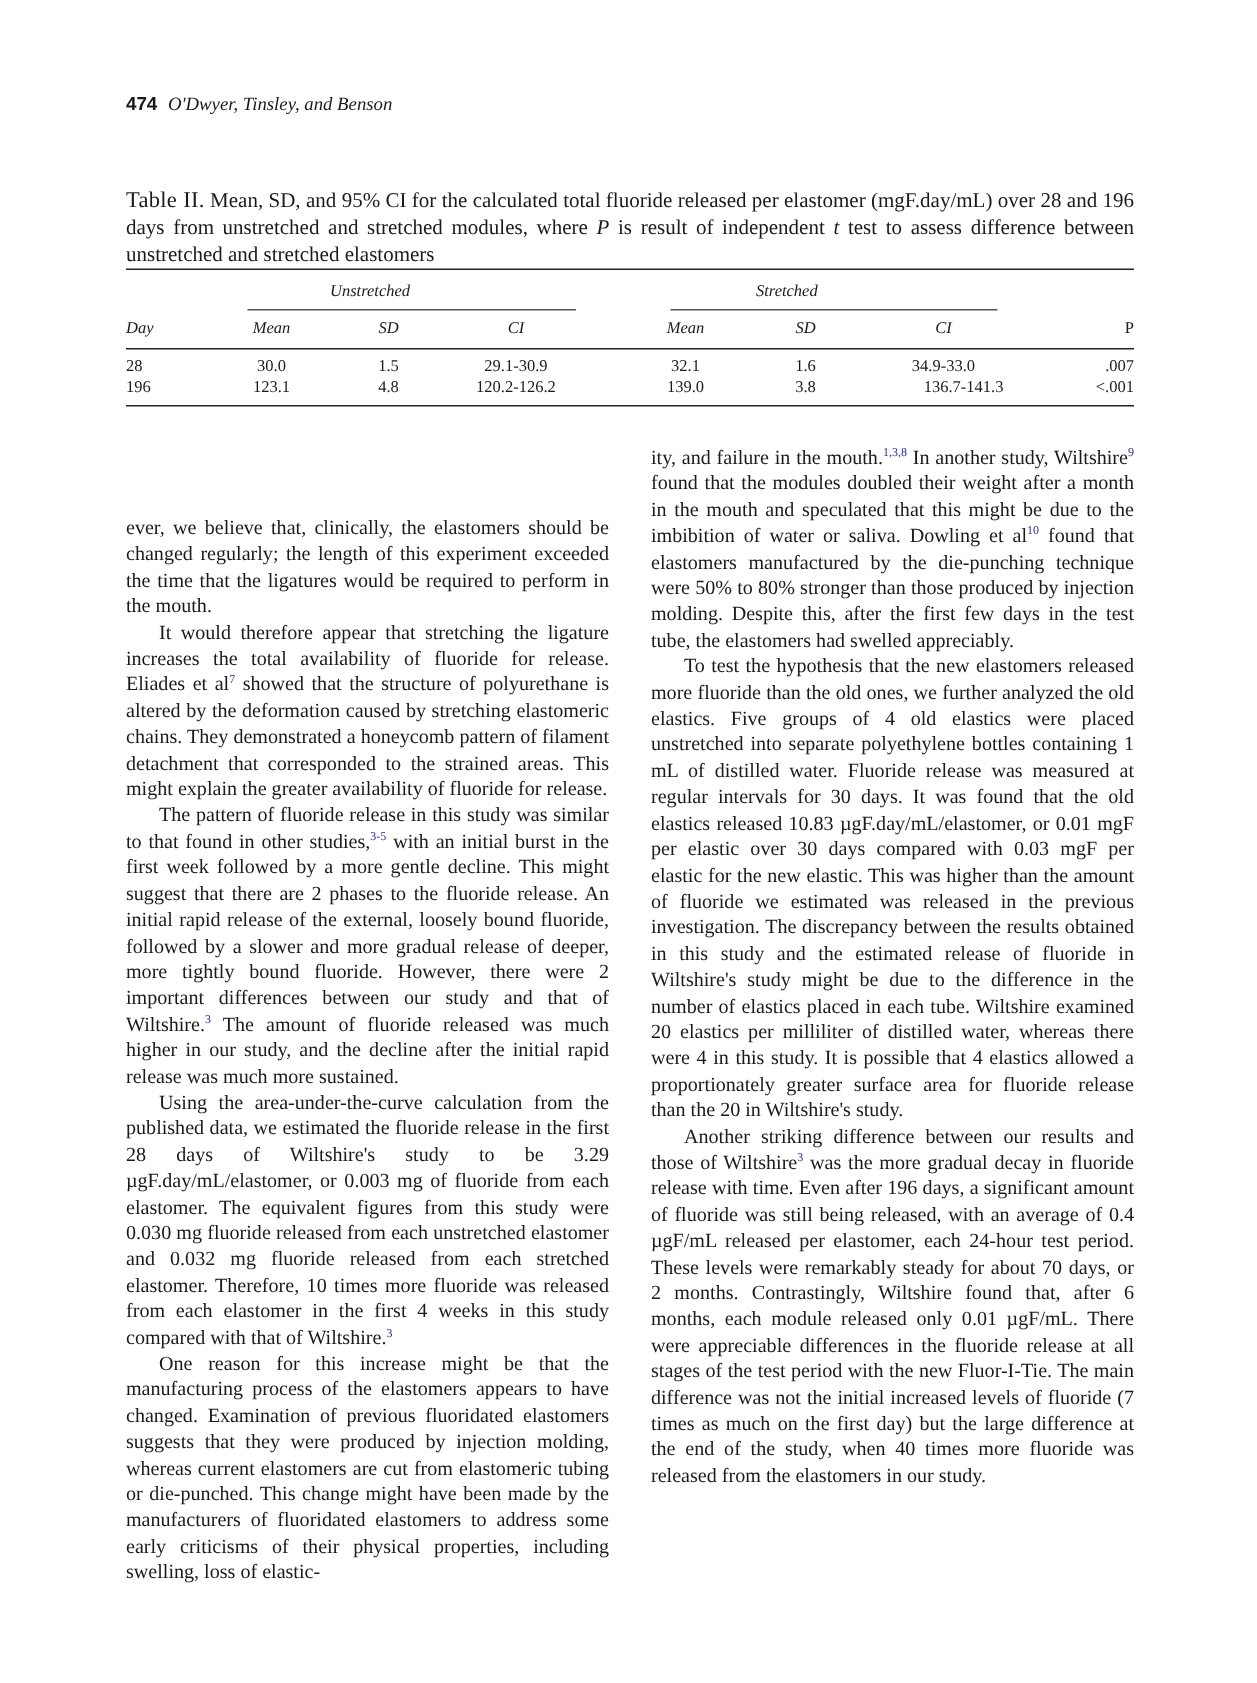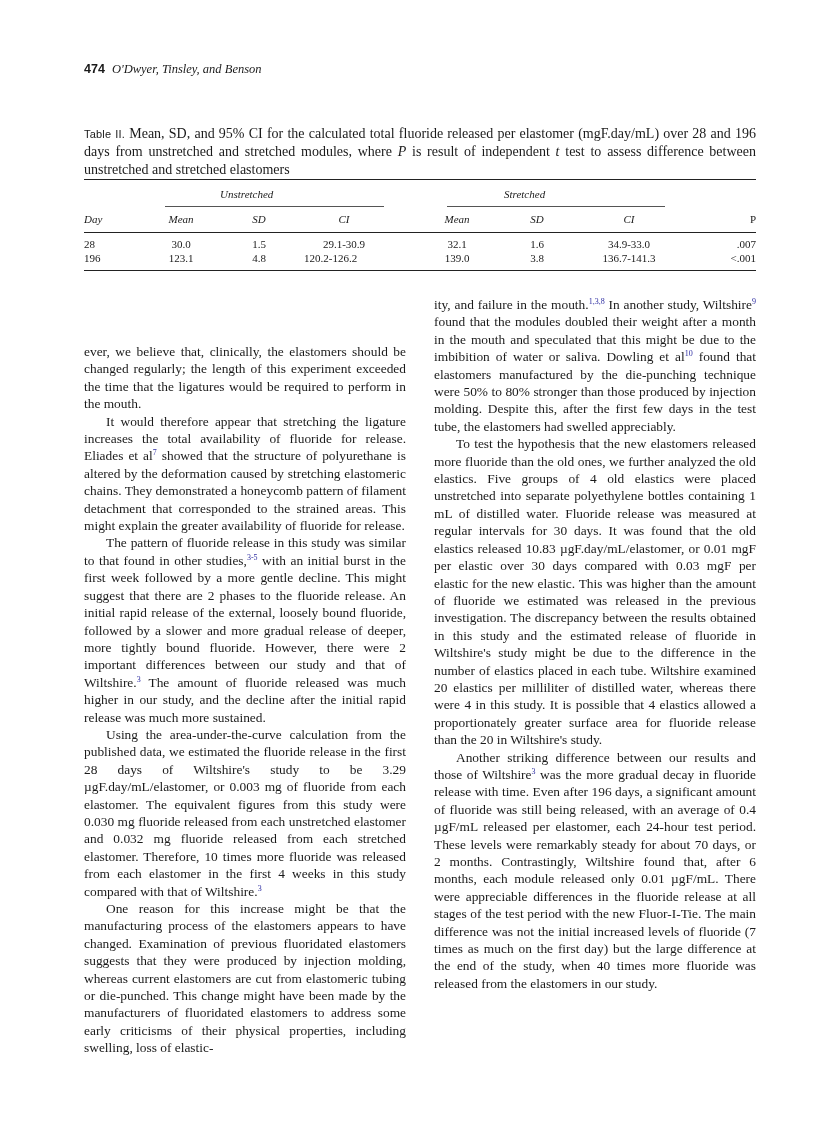--- a/index.html
+++ b/index.html
@@ -5,21 +5,21 @@
   html, body { margin: 0; padding: 0; background: #ffffff; }
   body { width: 838px; height: 1122px; position: relative; overflow: hidden; color: #1a1a1a; }
   .page { position: absolute; left: 0; top: 0; width: 838px; height: 1122px; }
 
   .run-head { position: absolute; left: 84px; right: 84px; top: 62px; height: 30px; font-family: "Liberation Serif", serif; }
   .pg-num { position: absolute; left: 0; top: 0; font-family: "Liberation Sans", sans-serif; font-weight: bold; font-size: 12.5px; }
   .authors { position: absolute; left: 28px; top: 0; font-style: italic; font-size: 12.5px; }
   .journal { position: absolute; right: 0; top: 0; font-style: italic; font-size: 11.5px; text-align: right; line-height: 14px; }
 
   .caption { position: absolute; left: 84px; width: 672px; top: 125px; font-family: "Liberation Serif", serif; font-size: 14px; line-height: 18px; text-align: justify; }
-  .caption .lbl { font-family: Liberation Sans, sans-serif; font-size: 11px; letter-spacing: 0.2px; }
+  .caption .lbl { font-family: Liberation Serif, serif; font-size: 15px; letter-spacing: 0.2px; }
 
   .tbl { position: absolute; left: 84px; width: 672px; top: 179px; font-family: "Liberation Serif", serif; font-size: 11px; }
   .rule-top { position: absolute; left: 0; right: 0; top: 0; height: 0; border-top: 1.2px solid #222; }
   .rule-mid { position: absolute; left: 0; right: 0; top: 53px; height: 0; border-top: 1.2px solid #222; }
   .rule-bot { position: absolute; left: 0; right: 0; top: 91px; height: 0; border-top: 1.2px solid #222; }
   .grp-rule { position: absolute; top: 27px; height: 0; border-top: 1px solid #555; }
   .cell { position: absolute; white-space: nowrap; }
   .hd { font-style: italic; }
 
   .col { position: absolute; top: 296px; width: 322px; font-family: "Liberation Serif", serif; font-size: 13.4px; line-height: 17.4px; text-align: justify; }
@@ -66,24 +66,24 @@
       <div class="cell" style="left:220px;top:59px;width:80px;text-align:center;">29.1-30.9</div>
       <div class="cell" style="left:358px;top:59px;width:30px;text-align:center;">32.1</div>
       <div class="cell" style="left:438px;top:59px;width:30px;text-align:center;">1.6</div>
       <div class="cell" style="left:505px;top:59px;width:80px;text-align:center;">34.9-33.0</div>
       <div class="cell" style="right:0;top:59px;">.007</div>
     </div>
     <div>
       <div class="cell" style="left:0;top:73px;">196</div>
       <div class="cell" style="left:82px;top:73px;width:30px;text-align:center;">123.1</div>
       <div class="cell" style="left:160px;top:73px;width:30px;text-align:center;">4.8</div>
-      <div class="cell" style="left:220px;top:73px;width:80px;text-align:left;">120.2-126.2</div>
+      <div class="cell" style="left:220px;top:73px;width:80px;text-align:center;">120.2-126.2</div>
       <div class="cell" style="left:358px;top:73px;width:30px;text-align:center;">139.0</div>
       <div class="cell" style="left:438px;top:73px;width:30px;text-align:center;">3.8</div>
-      <div class="cell" style="left:505px;top:73px;width:80px;text-align:center;">136.7-141.3</div>
+      <div class="cell" style="left:505px;top:73px;width:80px;text-align:right;">136.7-141.3</div>
       <div class="cell" style="right:0;top:73px;">&lt;.001</div>
     </div>
 
     <div class="rule-bot"></div>
   </div>
 
   <div class="col left">
     <p>ever, we believe that, clinically, the elastomers should be changed regularly; the length of this experiment exceeded the time that the ligatures would be required to perform in the mouth.</p>
     <p class="ind"><span>It would therefore appear that stretching the ligature increases the total availability of fluoride for release. Eliades et al</span><sup>7</sup><span> showed that the structure of polyurethane is altered by the deformation caused by stretching elastomeric chains. They demonstrated a honeycomb pattern of filament detachment that corresponded to the strained areas. This might explain the greater availability of fluoride for release.</span></p>
     <p class="ind"><span>The pattern of fluoride release in this study was similar to that found in other studies,</span><sup>3-5</sup><span> with an initial burst in the first week followed by a more gentle decline. This might suggest that there are 2 phases to the fluoride release. An initial rapid release of the external, loosely bound fluoride, followed by a slower and more gradual release of deeper, more tightly bound fluoride. However, there were 2 important differences between our study and that of Wiltshire.</span><sup>3</sup><span> The amount of fluoride released was much higher in our study, and the decline after the initial rapid release was much more sustained.</span></p>

